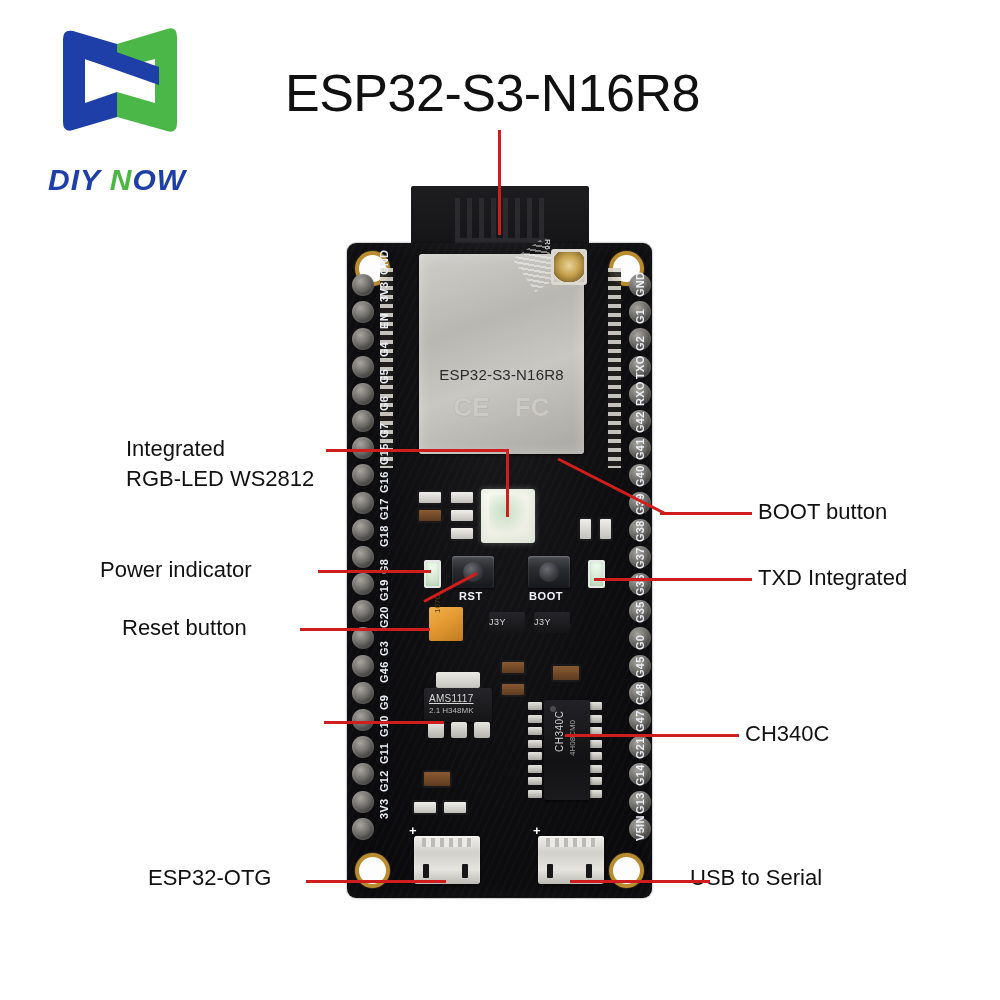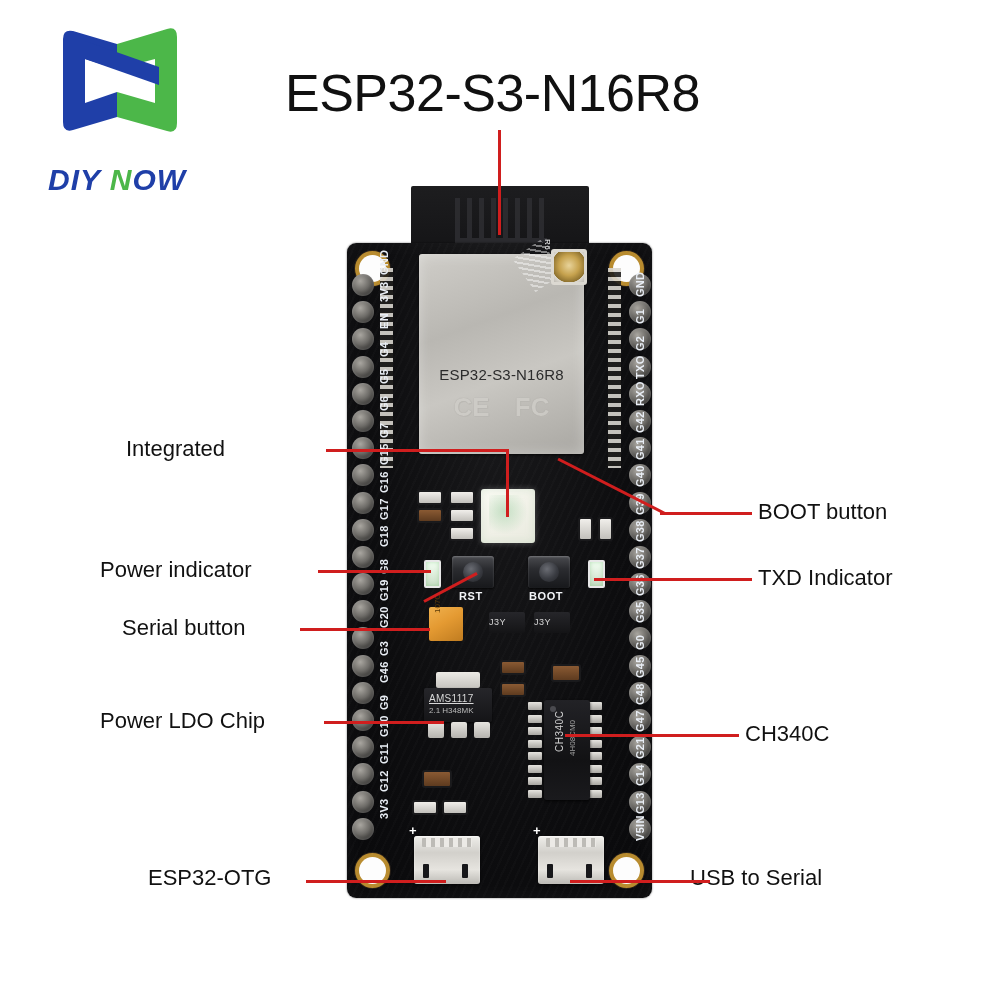--- a/index.html
+++ b/index.html
@@ -521,42 +521,42 @@
     <div class="slot"></div>
     <div class="slot b"></div>
   </div>
   <div class="usb-plus up1">+</div>
   <div class="usb-plus up2">+</div>
 
   <div class="leader v" style="left:498px; top:130px; width:3px; height:105px;"></div>
 
   <div class="anno anno-2l" style="left:118px; top:434px;margin-left:8px;">
     <div>Integrated</div>
+    <div>RGB-LED WS2812</div>
   </div>
   <div class="leader" style="left:326px; top:449px; width:182px;"></div>
   <div class="leader v" style="left:506px; top:449px; width:3px; height:68px;"></div>
 
   <div class="anno" style="left:100px; top:557px;">Power indicator</div>
   <div class="leader" style="left:318px; top:570px; width:113px;"></div>
 
-  <div class="anno" style="left:122px; top:615px;">Serial button</div>
+  <div class="anno" style="left:122px; top:615px;">Reset button</div>
   <div class="leader" style="left:300px; top:628px; width:130px;"></div>
   <div class="leader" style="left:424px; top:600px; width:60px; transform:rotate(-28deg); transform-origin:left center;"></div>
 
-  <div class="anno" style="left:100px; top:708px;">Power LDO Chip</div>
   <div class="leader" style="left:324px; top:721px; width:120px;"></div>
 
   <div class="anno" style="left:148px; top:865px;">ESP32-OTG</div>
   <div class="leader" style="left:306px; top:880px; width:140px;"></div>
 
   <div class="anno right" style="left:758px; top:499px;">BOOT button</div>
   <div class="leader" style="left:660px; top:512px; width:92px;"></div>
   <div class="leader" style="left:545px; top:512px; width:120px; transform:rotate(27deg); transform-origin:right center;"></div>
 
-  <div class="anno right" style="left:758px; top:565px;">TXD Indicator</div>
+  <div class="anno right" style="left:758px; top:565px;">TXD Integrated</div>
   <div class="leader" style="left:594px; top:578px; width:158px;"></div>
 
   <div class="anno right" style="left:745px; top:721px;">CH340C</div>
   <div class="leader" style="left:565px; top:734px; width:174px;"></div>
 
   <div class="anno right" style="left:690px; top:865px;">USB to Serial</div>
   <div class="leader" style="left:570px; top:880px; width:140px;"></div>
 
 </div>
 

